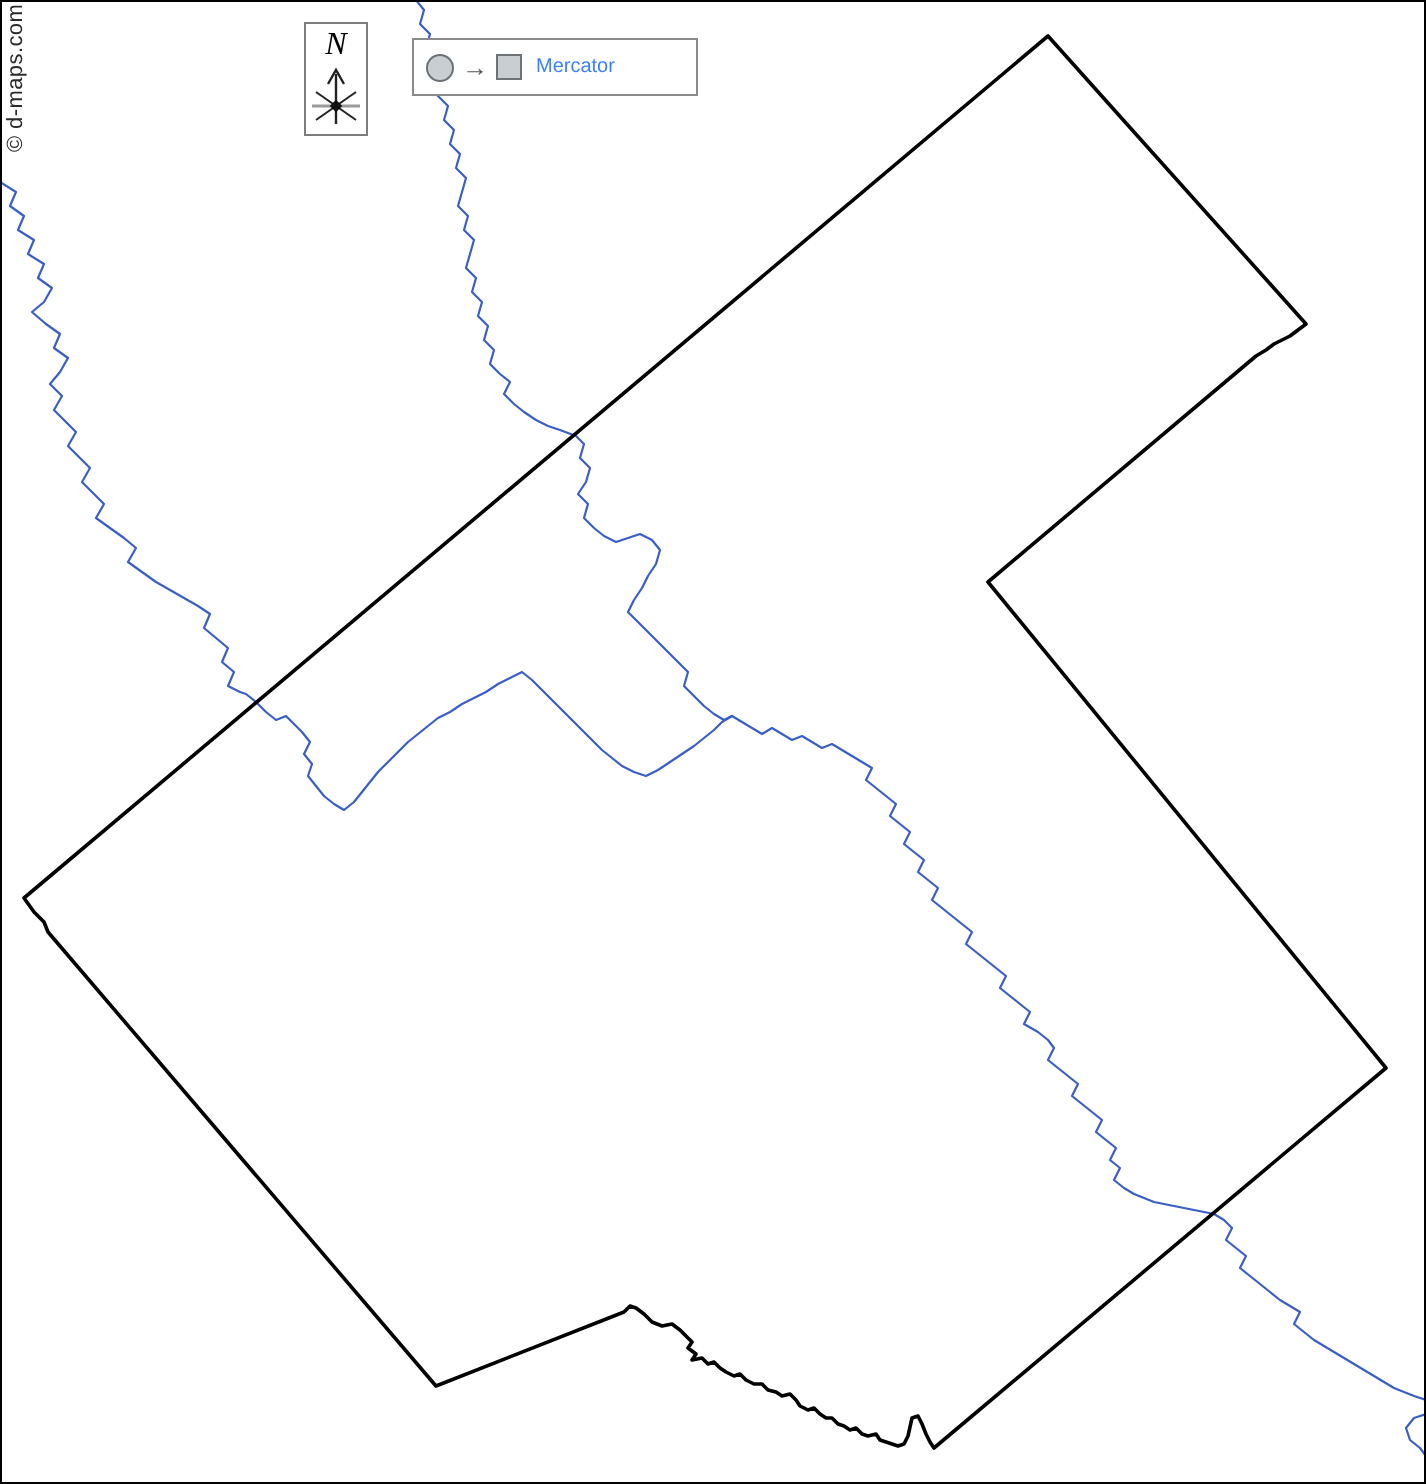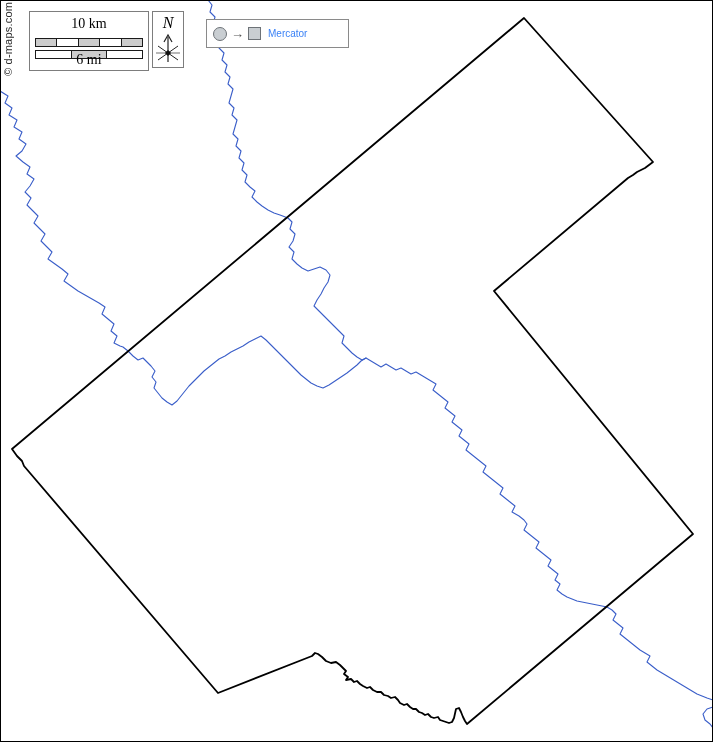--- a/index.html
+++ b/index.html
@@ -68,36 +68,20 @@
 
   <svg id="map-svg" width="713" height="742" viewBox="0 0 713 742" xmlns="http://www.w3.org/2000/svg">
     <g id="rivers-group">
         <path d="M0 91 L8 96 L5 103 L12 108 L9 115 L17 120 L14 127 L22 132 L19 139 L26 144 L22 151 L16 156 L23 162 L30 167 L27 174 L34 179 L30 186 L25 192 L31 198 L27 205 L33 211 L38 216 L34 223 L40 229 L45 234 L41 241 L47 247 L52 252 L48 259 L55 264 L62 269 L68 274 L64 281 L71 286 L78 291 L85 295 L92 299 L99 303 L105 307 L102 314 L108 319 L114 324 L111 331 L117 336 L114 343 L120 346 L123 347 L128 351 L133 356 L138 360 L143 358 L147 362 L151 366 L155 371 L152 377 L156 382 L154 388 L158 393 L162 398 L167 402 L172 405 L177 401 L181 396 L185 391 L189 386 L194 381 L199 376 L204 371 L209 367 L214 363 L219 359 L225 356 L231 352 L237 349 L243 346 L249 342 L255 339 L261 336 L266 340 L271 345 L276 350 L281 355 L286 360 L291 365 L296 370 L301 375 L306 379 L311 383 L317 386 L323 388 L329 385 L335 381 L341 377 L347 373 L352 369 L357 365 L361 361 L366 358 L371 361 L376 364 L381 367 L386 364 L391 367 L396 370 L401 368 L406 371 L411 374 L416 372 L421 375 L426 378 L431 381 L436 384 L433 390 L438 394 L443 398 L448 402 L445 408 L450 412 L455 416 L452 422 L457 426 L462 430 L459 436 L464 440 L469 444 L466 450 L471 454 L476 458 L481 462 L486 466 L483 472 L488 476 L493 480 L498 484 L503 488 L500 494 L505 498 L510 502 L515 506 L512 512 L519 516 L524 520 L527 524 L524 530 L529 534 L534 538 L539 542 L536 548 L541 552 L546 556 L551 560 L548 566 L553 570 L558 574 L555 580 L560 584 L557 590 L562 594 L567 597 L572 599 L577 601 L582 602 L587 603 L592 604 L597 605 L602 606 L607 607 L612 610 L616 614 L613 620 L618 624 L623 628 L620 634 L625 638 L630 642 L635 646 L640 650 L645 653 L650 656 L647 662 L652 666 L657 670 L662 673 L667 676 L672 679 L677 682 L682 685 L687 688 L692 691 L697 694 L702 696 L707 698 L713 700" fill="none" stroke="#3a5ec9" stroke-width="1.1" stroke-linejoin="round" stroke-linecap="round"></path>
         <path d="M713 707 L707 709 L703 714 L705 720 L710 724 L713 728" fill="none" stroke="#3a5ec9" stroke-width="1.1" stroke-linejoin="round" stroke-linecap="round"></path>
         <path d="M208 0 L212 5 L210 12 L215 17 L213 24 L218 29 L216 36 L221 41 L219 48 L224 53 L222 60 L227 65 L225 72 L230 77 L228 84 L233 89 L231 96 L229 103 L234 108 L232 115 L237 120 L235 127 L233 134 L238 139 L236 146 L241 151 L239 158 L244 163 L242 170 L247 175 L245 182 L250 187 L255 191 L252 197 L257 202 L262 206 L268 210 L274 213 L280 215 L288 218 L292 222 L290 229 L295 234 L293 241 L289 247 L294 252 L292 259 L297 264 L302 268 L308 271 L314 269 L320 267 L326 270 L330 275 L328 282 L324 288 L321 294 L317 300 L314 306 L319 311 L324 316 L329 321 L334 326 L339 331 L344 336 L342 343 L347 348 L352 353 L357 357 L362 360 L366 358" fill="none" stroke="#3a5ec9" stroke-width="1.1" stroke-linejoin="round" stroke-linecap="round"></path>
       </g>
     <path id="boundary-path" fill="none" stroke-linejoin="round" stroke-linecap="round" d="M524 18 L12 449 L17 456 L22 461 L24 466 L218 693 L312 656 L315 653 L318 654 L322 657 L326 661 L331 663 L336 662 L340 665 L343 668 L346 671 L344 674 L348 677 L346 680 L351 679 L354 682 L357 681 L360 684 L363 686 L367 688 L370 687 L373 690 L377 692 L381 692 L384 695 L388 696 L391 698 L395 697 L398 700 L400 703 L404 705 L407 704 L410 707 L413 709 L416 709 L419 712 L422 713 L425 715 L428 714 L431 717 L434 718 L438 717 L440 720 L443 721 L446 722 L449 723 L452 722 L454 718 L456 709 L459 708 L461 712 L463 717 L465 721 L467 724 L693 534 L494 291 L628 178 L633 175 L637 172 L645 168 L653 162 Z" stroke="#000000" stroke-width="1.8"></path>
   </svg>
 
-  <div id="scalebar">
-    <div class="sb-label" id="km-label">10 km</div>
-    <div class="sb-bar" id="km-bar">
-        <div class="sb-seg" style="background: rgb(204, 204, 204);"></div>
-        <div class="sb-seg" style="background: rgb(255, 255, 255);"></div>
-        <div class="sb-seg" style="background: rgb(204, 204, 204);"></div>
-        <div class="sb-seg" style="background: rgb(255, 255, 255);"></div>
-        <div class="sb-seg" style="background: rgb(204, 204, 204);"></div>
-      </div>
-    <div class="sb-bar" id="mi-bar">
-        <div class="sb-seg" style="background: rgb(255, 255, 255);"></div>
-        <div class="sb-seg" style="background: rgb(204, 204, 204);"></div>
-        <div class="sb-seg" style="background: rgb(255, 255, 255);"></div>
-      </div>
-    <div class="sb-label" id="mi-label">6 mi</div>
-  </div>
 
   <div id="north-box">
     <span id="north-label">N</span>
     <svg id="compass" width="28" height="32" viewBox="0 0 28 32">
       <line x1="2" y1="21" x2="26" y2="21" stroke="#9a9a9a" stroke-width="1.4"></line>
       <line x1="4" y1="28" x2="24" y2="14" stroke="#222" stroke-width="1"></line>
       <line x1="4" y1="14" x2="24" y2="28" stroke="#222" stroke-width="1"></line>
       <line x1="14" y1="30" x2="14" y2="5" stroke="#222" stroke-width="1.2"></line>
       <path d="M10 10 L14 3 L18 10" fill="none" stroke="#222" stroke-width="1.2"></path>
       <rect x="11.8" y="18.8" width="4.4" height="4.4" transform="rotate(45 14 21)" fill="#111"></rect>

